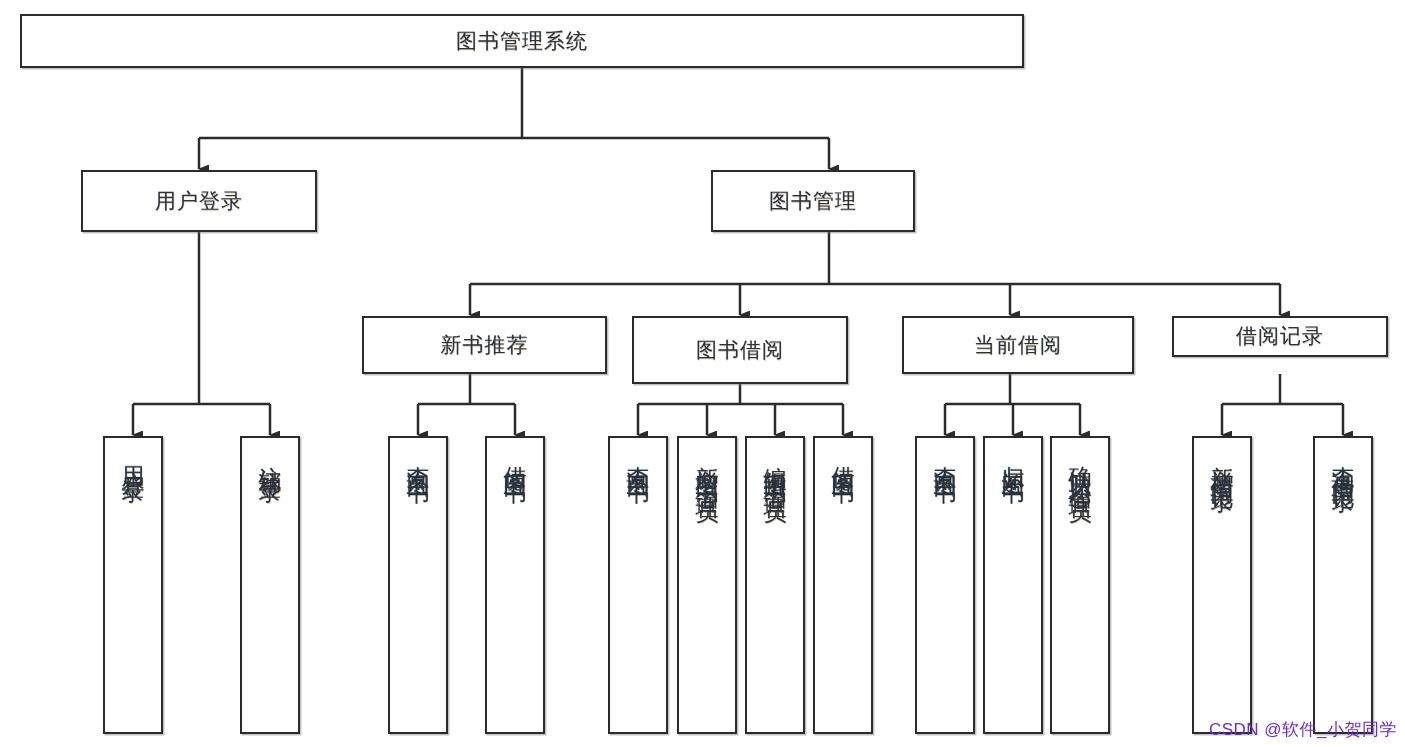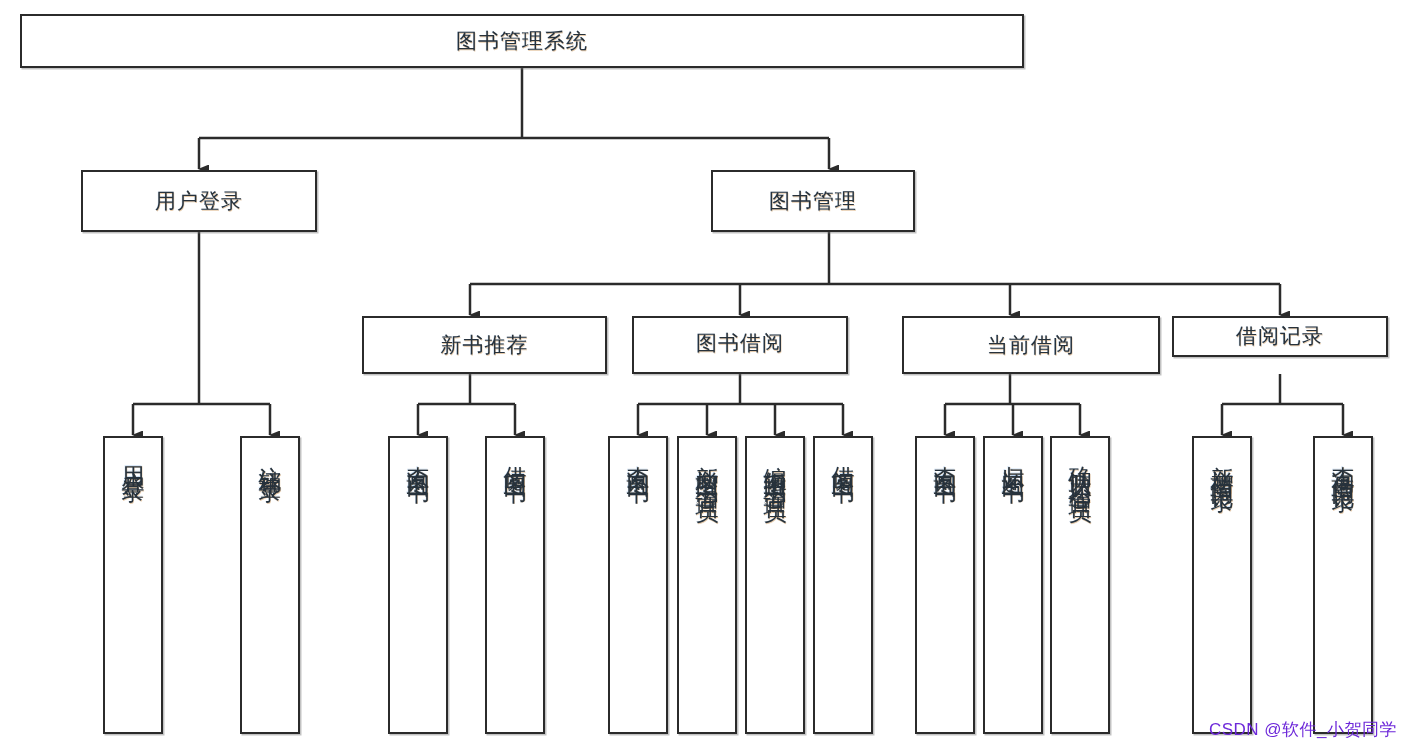--- a/index.html
+++ b/index.html
@@ -121,24 +121,24 @@
       </div>
       <div class="node" style="left: 81px; top: 170px; width: 236px; height: 62px;">
         <span class="node-label">用户登录</span>
       </div>
       <div class="node" style="left: 711px; top: 170px; width: 204px; height: 62px;">
         <span class="node-label">图书管理</span>
       </div>
       <div class="node" style="left: 362px; top: 316px; width: 245px; height: 58px;">
         <span class="node-label">新书推荐</span>
       </div>
-      <div class="node" style="left: 632px; top: 316px; width: 216px; height: 58px; font-family: Liberation Mono, monospace;">
+      <div class="node" style="left: 632px; top: 316px; width: 216px; height: 68px;">
         <span class="node-label">图书借阅</span>
       </div>
-      <div class="node" style="left: 902px; top: 316px; width: 258px; height: 58px;">
+      <div class="node" style="left: 902px; top: 316px; width: 232px; height: 58px;">
         <span class="node-label">当前借阅</span>
       </div>
       <div class="node" style="left: 1172px; top: 316px; width: 216px; height: 41px;">
         <span class="node-label">借阅记录</span>
       </div>
       <div class="node leaf" style="left: 103px; top: 436px; width: 60px; height: 298px;">
         <span class="node-label">用户登录</span>
       </div>
       <div class="node leaf" style="left: 240px; top: 436px; width: 60px; height: 298px;">
         <span class="node-label">注销登录</span>

